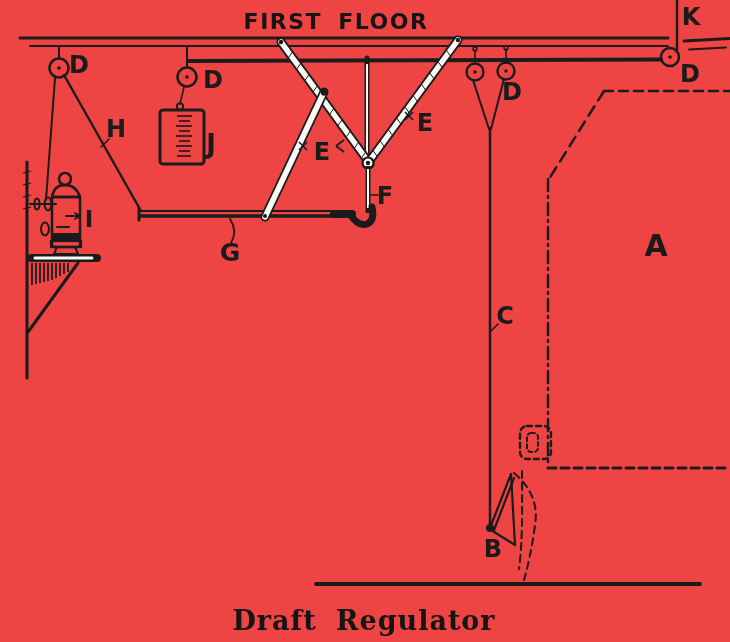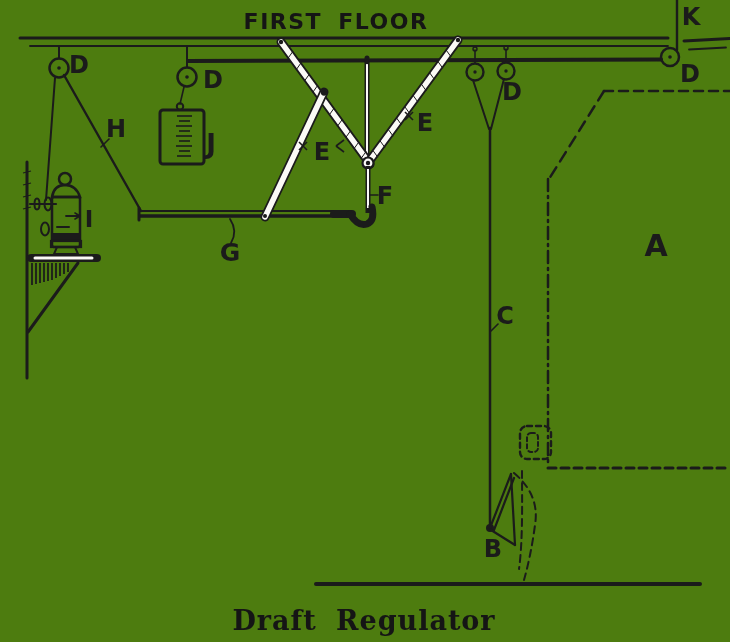--- a/index.html
+++ b/index.html
@@ -1,16 +1,16 @@
 <!DOCTYPE html>
 <html><head>
 <meta charset="utf-8">
 <style>
   html,body{margin:0;padding:0;background:#ffffff;}
-  .stage{position:relative;width:730px;height:642px;background:#4d7c0f;overflow:hidden;}
+  .stage{position:relative;width:730px;height:642px;background:#ef4444;overflow:hidden;}
   svg{position:absolute;left:0;top:0;}
   .ink{stroke:#1b1b1b;fill:none;stroke-linecap:round;}
   .lbl{font-family:"DejaVu Sans","Liberation Sans",sans-serif;font-weight:bold;fill:#1b1b1b;}
   .floorlbl{font-family:"DejaVu Sans","Liberation Sans",sans-serif;font-weight:bold;fill:#151515;letter-spacing:1.5px;word-spacing:7px;}
   .caption{font-family:"DejaVu Serif","Liberation Serif",serif;font-weight:bold;fill:#151515;letter-spacing:1px;word-spacing:9px;}
 </style>
 </head>
 <body>
 
 <div class="stage">

